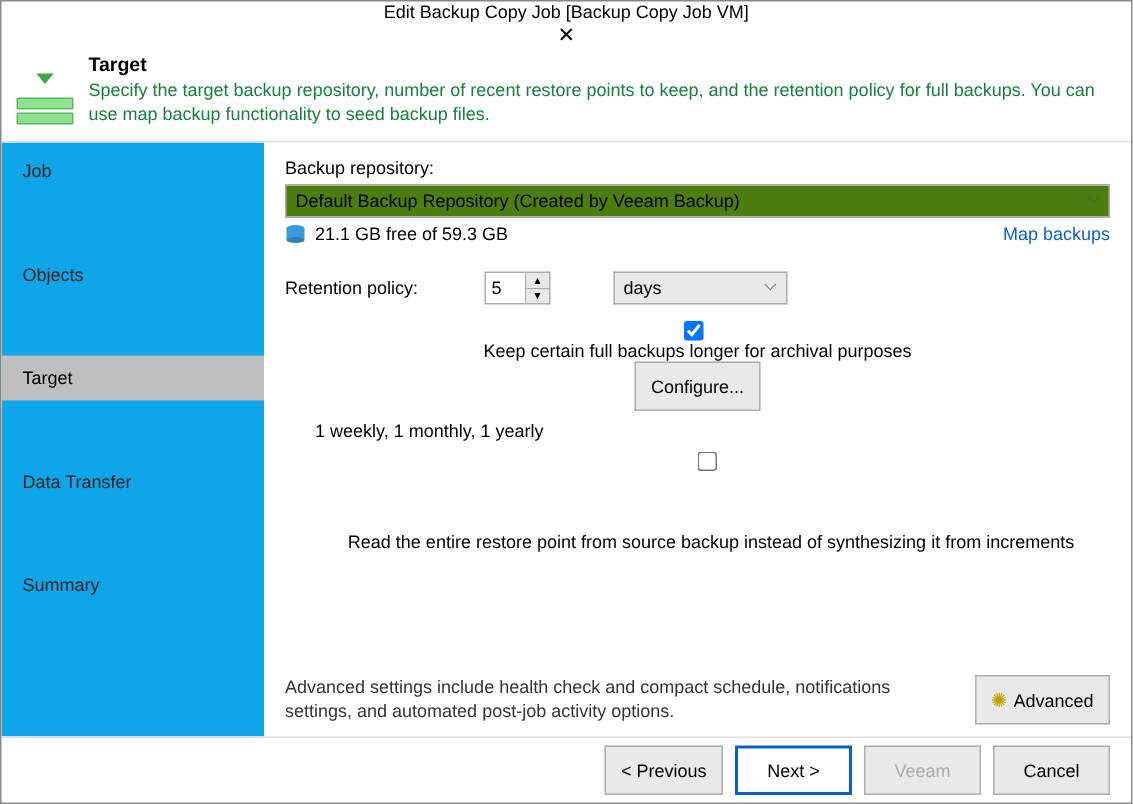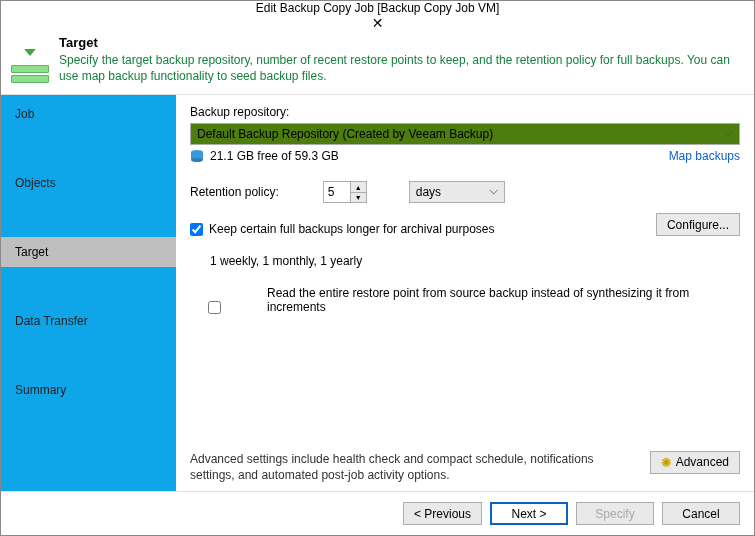--- a/index.html
+++ b/index.html
@@ -30,29 +30,29 @@
 .spacer { flex:1; }
 .link { color:#0a62c9; cursor:default; }
 
 .row { display:flex; align-items:center; margin-top:18px;gap:36px; }
 .row .rlabel { margin-right:8px; }
 .spinner { width:44px; height:22px; border:1px solid #adadad; background:#fff; display:flex; align-items:center; position:relative; }
 .spinner input { width:26px; border:none; outline:none; text-align:left; padding-left:4px; font-size:12px;}
 .spinner .arrows { position:absolute; right:0; top:0; bottom:0; width:16px; border-left:1px solid #adadad; display:flex; flex-direction:column;}
 .spinner .arrows div { flex:1; display:flex; align-items:center; justify-content:center; font-size:7px; background:#e9e9e9;}
 .spinner .arrows div:first-child { border-bottom:1px solid #adadad;}
-.unit-dd { width:96px; height:22px; background:#e9e9e9; border:1px solid #adadad; margin-left:6px; padding:0 18px 0 6px; display:flex; align-items:center; position:relative;}
+.unit-dd { width:116px; height:22px; background:#e9e9e9; border:1px solid #adadad; margin-left:6px; padding:0 18px 0 6px; display:flex; align-items:center; position:relative;}
 .unit-dd::after { content:"⌵"; position:absolute; right:6px; top:2px; font-size:11px; color:#555;}
 
-.check-row { display:flex; align-items:flex-end; margin-top:10px; }
+.check-row { display:flex; align-items:center; margin-top:10px;flex-direction:column; }
 .check-row input[type=checkbox] { margin-right:6px; margin-top:1px; width:13px; height:13px; }
 .check-row .txt { flex:1; }
-.btn { height:23px; padding:0 10px; background:#e9e9e9; border:1px solid #adadad; cursor:default; min-width:78px; text-align:center; display:inline-flex; align-items:center; justify-content:center;}
+.btn { height:33px; padding:0 10px; background:#e9e9e9; border:1px solid #adadad; cursor:default; min-width:78px; text-align:center; display:inline-flex; align-items:center; justify-content:center;}
 
-.indent { margin-left:20px; margin-top:18px; }
+.indent { margin-left:20px; margin-top:6px; }
 
 .adv-row { display:flex; align-items:flex-start; margin-top:auto; padding-top:10px;gap:16px;}
 .adv-row .adv-text { flex:1; color:#333; line-height:1.35; padding-right:10px;}
 .adv-btn { display:inline-flex; align-items:center; gap:4px;}
 .gear { color:#bfa000; font-size:13px;}
 
 .footer { height:44px; border-top:1px solid #ddd; display:flex; align-items:center; justify-content:flex-end; padding:0 14px; gap:8px;}
 .footer .btn { min-width:78px; }
 .footer .btn.primary { border:2px solid #0a62c9; background:#fff; }
 .footer .btn.disabled { color:#aaa; }
@@ -141,15 +141,15 @@
         <span class="gear">✺</span>
         <span>Advanced</span>
       </button>
     </div>
   </div>
 </div>
 
 <div class="footer">
   <button class="btn">&lt; Previous</button>
   <button class="btn primary">Next &gt;</button>
-  <button class="btn disabled">Specify</button>
+  <button class="btn disabled">Veeam</button>
   <button class="btn">Cancel</button>
 </div>
 
 </body></html>

